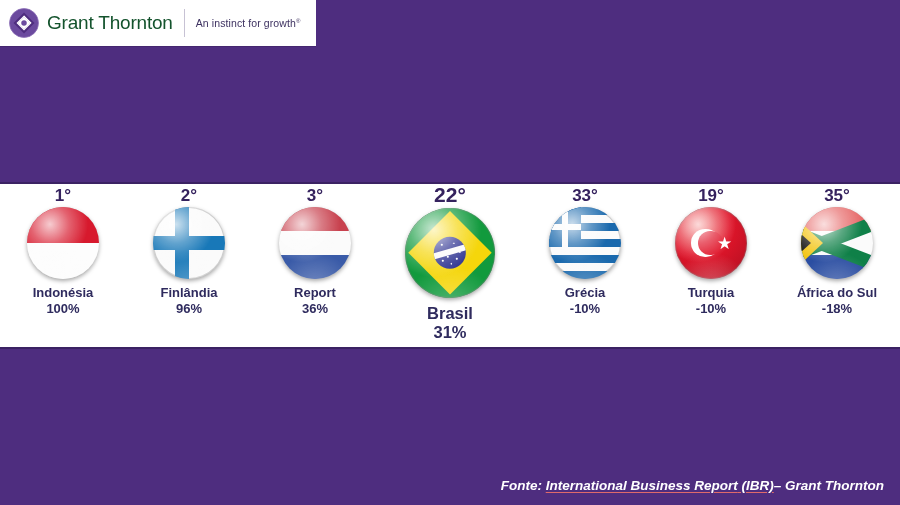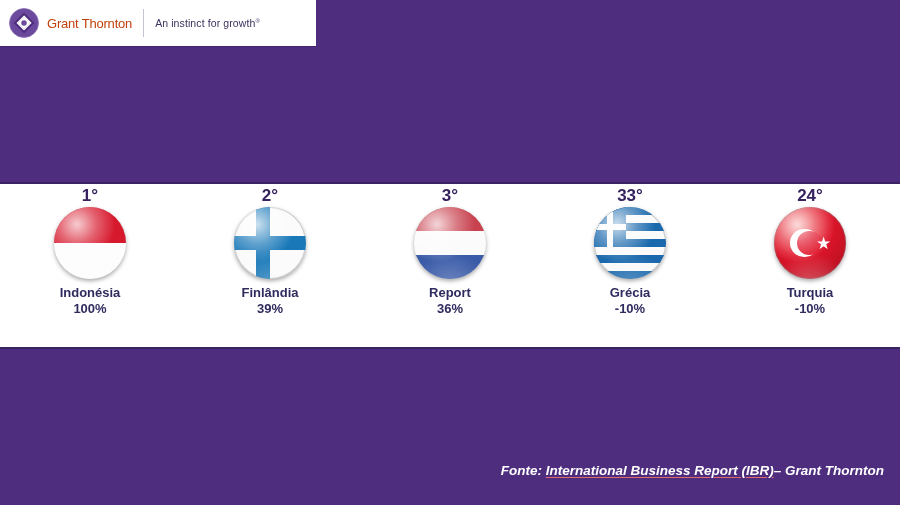--- a/index.html
+++ b/index.html
@@ -12,21 +12,21 @@
   #slide{position:absolute;inset:0;background:#4e2d7f;}
 
   
   #logo-bar{
     position:absolute;left:0;top:0;width:316px;height:46px;
     background:#ffffff;display:flex;align-items:center;
     box-shadow:0 1px 0 rgba(0,0,0,.12);
   }
   #logo-mark{width:30px;height:30px;margin-left:9px;flex:none;position:relative;}
   #logo-wordmark{
-    font-size:13px;color:#c2410c;margin-left:8px;white-space:nowrap;
+    font-size:19px;color:#14532d;margin-left:8px;white-space:nowrap;
     letter-spacing:-0.2px;font-family:"Liberation Sans",sans-serif;
   }
   #logo-divider{width:1px;height:28px;background:#c7c2d4;margin:0 11px 0 11px;flex:none;}
   #logo-tagline{
     font-size:10.5px;color:#3d3160;white-space:nowrap;font-style:normal;
     letter-spacing:.1px;
   }
   #logo-tagline sup{font-size:6px;vertical-align:super;}
 
   
@@ -140,21 +140,21 @@
     border-left:32px solid #f3c514;
   }
   .f-za .ktri{
     position:absolute;left:-16%;top:50%;width:0;height:0;transform:translateY(-50%);
     border-top:20px solid transparent;border-bottom:20px solid transparent;
     border-left:22px solid #111;
   }
 
   
   #footer{
-    position:absolute;right:16px;bottom:27px;color:#ffffff;
+    position:absolute;right:16px;bottom:12px;color:#ffffff;
     font-size:13.5px;font-style:italic;font-weight:bold;white-space:nowrap;
   }
   #footer .u{
     text-decoration:underline;text-decoration-color:#e06a6a;
     text-decoration-style:solid;text-underline-offset:2px;
   }
 </style>
 </head>
 <body>
 
@@ -203,37 +203,58 @@
       <div class="country">
         <div class="rank">2°</div>
         <div class="flag-wrap">
           <div class="flag f-fi">
             <div class="h"></div>
               <div class="v"></div>
               <div class="gloss"></div>
           </div>
         </div>
         <div class="name">Finlândia</div>
-        <div class="pct">39%</div>
+        <div class="pct">96%</div>
       </div>
 
       <div class="country">
         <div class="rank">3°</div>
         <div class="flag-wrap">
           <div class="flag f-nl">
             <div class="a"></div>
               <div class="b"></div>
               <div class="c"></div>
               <div class="gloss"></div>
           </div>
         </div>
         <div class="name">Report</div>
         <div class="pct">36%</div>
       </div>
 
+      <div class="country big">
+        <div class="rank">22°</div>
+        <div class="flag-wrap">
+          <div class="flag f-br">
+            <div class="dia"></div>
+            <div class="globe">
+              <div class="band"></div>
+              <div class="star" style="left:22%;top:22%"></div>
+              <div class="star" style="left:60%;top:18%"></div>
+              <div class="star" style="left:40%;top:60%"></div>
+              <div class="star" style="left:68%;top:66%"></div>
+              <div class="star" style="left:26%;top:72%"></div>
+              <div class="star" style="left:52%;top:80%"></div>
+              <div class="star" style="left:78%;top:46%"></div>
+            </div>
+            <div class="gloss"></div>
+          </div>
+        </div>
+        <div class="name">Brasil</div>
+        <div class="pct">31%</div>
+      </div>
 
       <div class="country">
         <div class="rank">33°</div>
         <div class="flag-wrap">
           <div class="flag f-gr">
             <div class="s" style="top:0"></div>
             <div class="s" style="top:22.22%"></div>
             <div class="s" style="top:44.44%"></div>
             <div class="s" style="top:66.66%"></div>
             <div class="s" style="top:88.88%"></div>
@@ -241,33 +262,50 @@
               <div class="cv"></div>
               <div class="ch"></div>
             <div class="gloss"></div>
           </div>
         </div>
         <div class="name">Grécia</div>
         <div class="pct">-10%</div>
       </div>
 
       <div class="country">
-        <div class="rank">24°</div>
+        <div class="rank">19°</div>
         <div class="flag-wrap">
           <div class="flag f-tr">
             <div class="moon"></div>
               <div class="moon2"></div>
             <div class="st">★</div>
             <div class="gloss"></div>
           </div>
         </div>
         <div class="name">Turquia</div>
         <div class="pct">-10%</div>
       </div>
 
+      <div class="country">
+        <div class="rank">35°</div>
+        <div class="flag-wrap">
+          <div class="flag f-za">
+            <div class="red"></div>
+              <div class="white"></div>
+              <div class="blue"></div>
+            <div class="grn1"></div>
+              <div class="grn2"></div>
+            <div class="ytri"></div>
+              <div class="ktri"></div>
+            <div class="gloss"></div>
+          </div>
+        </div>
+        <div class="name">África do Sul</div>
+        <div class="pct">-18%</div>
+      </div>
 
     </div>
   </div>
 
   <div id="footer">
     <span>Fonte: </span><span class="u">International Business Report</span><span class="u"> (IBR)</span><span>– Grant Thornton</span>
   </div>
 
 </div>
 

